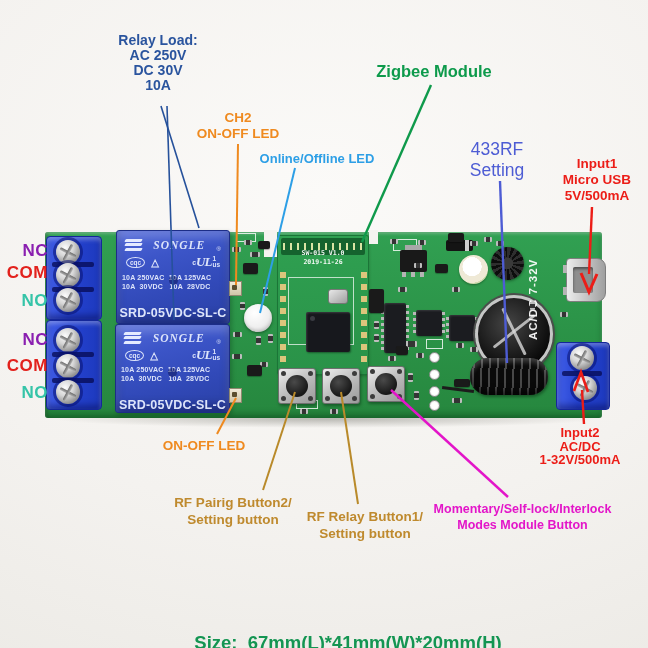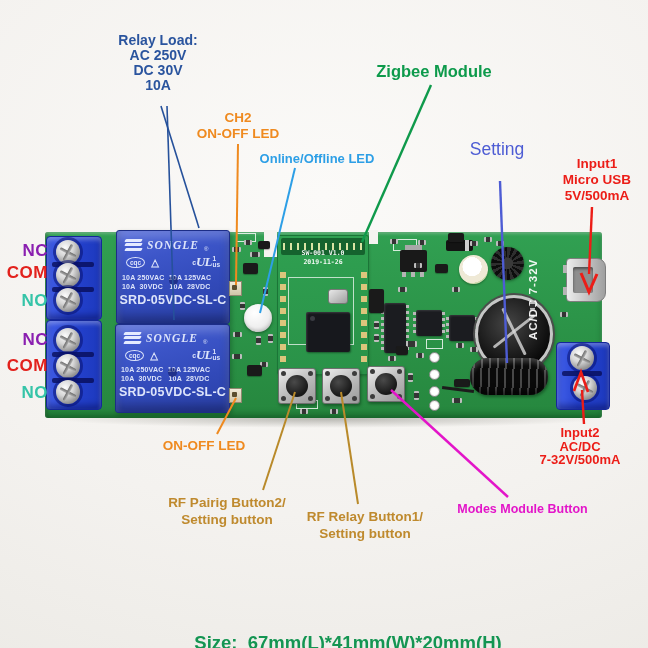--- a/index.html
+++ b/index.html
@@ -22,33 +22,33 @@
   .screw{width:24px;height:24px;border-radius:50%;z-index:4;
     background:radial-gradient(circle at 38% 32%, #fcfcfc, #d6d6d6 38%, #939393 72%, #6d6d6d);
     box-shadow:0 0 0 3px rgba(8,16,110,.55);}
   .screw::before,.screw::after{content:'';position:absolute;left:3px;top:10.5px;width:18px;height:3px;
     background:linear-gradient(#6a6a6a,#b5b5b5);border-radius:2px;}
   .screw::before{transform:rotate(28deg);} .screw::after{transform:rotate(-62deg);}
   
   .relay{z-index:3;border:1px solid #1c2d87;border-radius:3px;color:#dde4fa;overflow:hidden;
     background:linear-gradient(165deg,#5168d8 0%,#3c55c8 30%,#3149b8 65%,#2a40a5 100%);
     box-shadow:inset 0 7px 9px rgba(255,255,255,.18), inset 0 -7px 10px rgba(0,0,30,.3), 2px 2px 4px rgba(0,30,10,.25);}
-  .r-row1{display:flex;align-items:center;gap:5px;margin:6px 8px 0;}
+  .r-row1{display:flex;align-items:center;gap:5px;margin:6px 8px 0;justify-content:space-between;}
   .sl .sb{display:block;width:17px;height:3px;background:#e4eaff;transform:skewX(-28deg);margin:1.5px 0;border-radius:1px;}
   .r-brand{font-family:"Liberation Serif",serif;font-style:italic;font-weight:bold;font-size:11.5px;letter-spacing:1px;}
   .r-reg{font-size:6px;align-self:flex-end;}
   .r-row2{display:flex;align-items:center;gap:6px;margin:2px 9px 0;}
   .cqc{border:1px solid #dde4fa;border-radius:50%;font-size:6.5px;font-weight:bold;padding:1px 3px;}
   .tri{font-size:10px;font-weight:bold;}
   .ulg{margin-left:auto;display:flex;align-items:center;}
   .ulc{font-size:7px;font-weight:bold;}
   .ulm{font-family:"Liberation Serif",serif;font-style:italic;font-weight:bold;font-size:13px;letter-spacing:-1px;}
   .ulcol{display:flex;flex-direction:column;font-size:6.5px;line-height:6.5px;font-weight:bold;margin-left:1px;}
   .r-row3{margin:4px 0 0 5px;font-size:7px;font-weight:bold;line-height:8.5px;white-space:pre;letter-spacing:.2px;}
-  .r-row4{margin-top:2px;text-align:center;font-size:12.5px;font-weight:bold;letter-spacing:.2px;}
+  .r-row4{margin-top:15px;text-align:center;font-size:12.5px;font-weight:bold;letter-spacing:.2px;}
   .r-dot{position:absolute;width:9px;height:9px;border-radius:50%;background:rgba(10,20,90,.5);}
   
   #module{left:278px;top:236px;width:90px;height:138px;z-index:3;border-radius:2px;
     background:linear-gradient(180deg,#2fa051,#2a9248);box-shadow:0 0 0 1px #1b7537, 1px 2px 3px rgba(0,40,10,.3);}
   #antenna{left:281px;top:238px;width:84px;height:17px;z-index:4;background:#15632e;
     border-radius:2px;overflow:hidden;}
   #antenna::after{content:'';position:absolute;left:2px;top:5px;width:80px;height:7px;
     background:repeating-linear-gradient(90deg,#d9e4a4 0 2px, transparent 2px 7px);}
   .silk{color:rgba(255,255,255,.95);font-family:"DejaVu Sans Mono",monospace;font-weight:bold;z-index:5;text-align:center;}
   #shield{left:288px;top:277px;width:64px;height:66px;border:1px solid rgba(255,255,255,.7);z-index:4;}
@@ -189,21 +189,21 @@
           </span>
       </span>
     </div>
     <div class="r-row3" style="margin-top:3px;"><div>10A 250VAC  10A 125VAC</div><div>10A  30VDC   10A  28VDC</div></div>
     <div class="r-row4">SRD-05VDC-SL-C</div>
     <span class="r-dot" style="left:52px;top:43px;"></span>
   </div>
 
   <div id="module" class="abs"></div>
   <div id="antenna" class="abs"></div>
-  <div class="abs silk" style="left:282px;top:249px;width:82px;font-size:6.5px;">SW-001 V1.0</div>
+  <div class="abs silk" style="left:282px;top:249px;width:82px;font-size:6.5px;">SW-015 V1.0</div>
   <div class="abs silk" style="left:282px;top:258px;width:82px;font-size:6.5px;">2019-11-26</div>
   <div id="shield" class="abs"></div>
   <div class="abs padcol" style="left:280px;top:272px;height:96px;"></div>
   <div class="abs padcol" style="left:361px;top:272px;height:96px;"></div>
   <div id="crystal" class="abs"></div>
   <div id="chip" class="abs"></div>
 
   <div id="led-white" class="abs"></div>
   <div class="abs led-smd" style="left:229px;top:281px;"></div>
   <div class="abs led-smd" style="left:229px;top:388px;"></div>
@@ -273,44 +273,46 @@
     <div>CH2</div>
       <div>ON-OFF LED</div>
   </div>
   <div class="lbl" style="left: 354px; top: 62px; width: 160px; font-size: 16.5px; color: rgb(13, 154, 75);">
     <div>Zigbee Module</div>
   </div>
   <div class="lbl" style="left: 237px; top: 151px; width: 160px; font-size: 13px; color: rgb(45, 159, 230);">
     <div>Online/Offline LED</div>
   </div>
   <div class="lbl" style="left: 437px; top: 139px; width: 120px; font-size: 17.5px; line-height: 21px; font-weight: normal; color: rgb(77, 92, 212);">
+    <div>433RF</div>
       <div>Setting</div>
   </div>
   <div class="lbl" style="left: 537px; top: 156px; width: 120px; font-size: 13.5px; line-height: 16px; color: rgb(236, 29, 23);">
     <div>Input1</div>
       <div>Micro USB</div>
       <div>5V/500mA</div>
   </div>
   <div class="lbl" style="left: 518px; top: 426px; width: 124px; font-size: 13px; line-height: 13.5px; color: rgb(236, 29, 23);">
     <div>Input2</div>
       <div>AC/DC</div>
-      <div>7-32V/500mA</div>
+      <div>1-32V/500mA</div>
   </div>
   <div class="lbl" style="left: 124px; top: 437px; width: 160px; font-size: 13.5px; line-height: 17px; color: rgb(239, 138, 31);">
       <div>ON-OFF LED</div>
   </div>
-  <div class="lbl" style="left: 145px; top: 494px; width: 164px; font-size: 13.5px; line-height: 17px; color: rgb(191, 138, 46);">
+  <div class="lbl" style="left: 151px; top: 494px; width: 164px; font-size: 13.5px; line-height: 17px; color: rgb(191, 138, 46);">
     <div>RF Pairig Button2/</div>
       <div>Setting button</div>
   </div>
   <div class="lbl" style="left: 283px; top: 508px; width: 164px; font-size: 13.5px; line-height: 17px; color: rgb(191, 138, 46);">
     <div>RF Relay Button1/</div>
       <div>Setting button</div>
   </div>
   <div class="lbl" style="left: 415px; top: 501px; width: 215px; font-size: 12.5px; line-height: 16px; color: rgb(227, 21, 201);">
+    <div>Momentary/Self-lock/Interlock</div>
       <div>Modes Module Button</div>
   </div>
   <div class="lbl" style="left: 128px; top: 588px; width: 440px; font-size: 18.5px; white-space: pre; color: rgb(20, 149, 82);">
     <div style="white-space:pre;">Size:  67mm(L)*41mm(W)*20mm(H)</div>
   </div>
 
   <span class="tlabel" style="left: 0px; top: 241px; color: rgb(138, 31, 176);">NC</span>
   <span class="tlabel" style="left: 0px; top: 263px; color: rgb(226, 33, 28);">COM</span>
   <span class="tlabel" style="left: 0px; top: 291px; color: rgb(53, 196, 168);">NO</span>
   <span class="tlabel" style="left: 0px; top: 330px; color: rgb(138, 31, 176);">NC</span>

